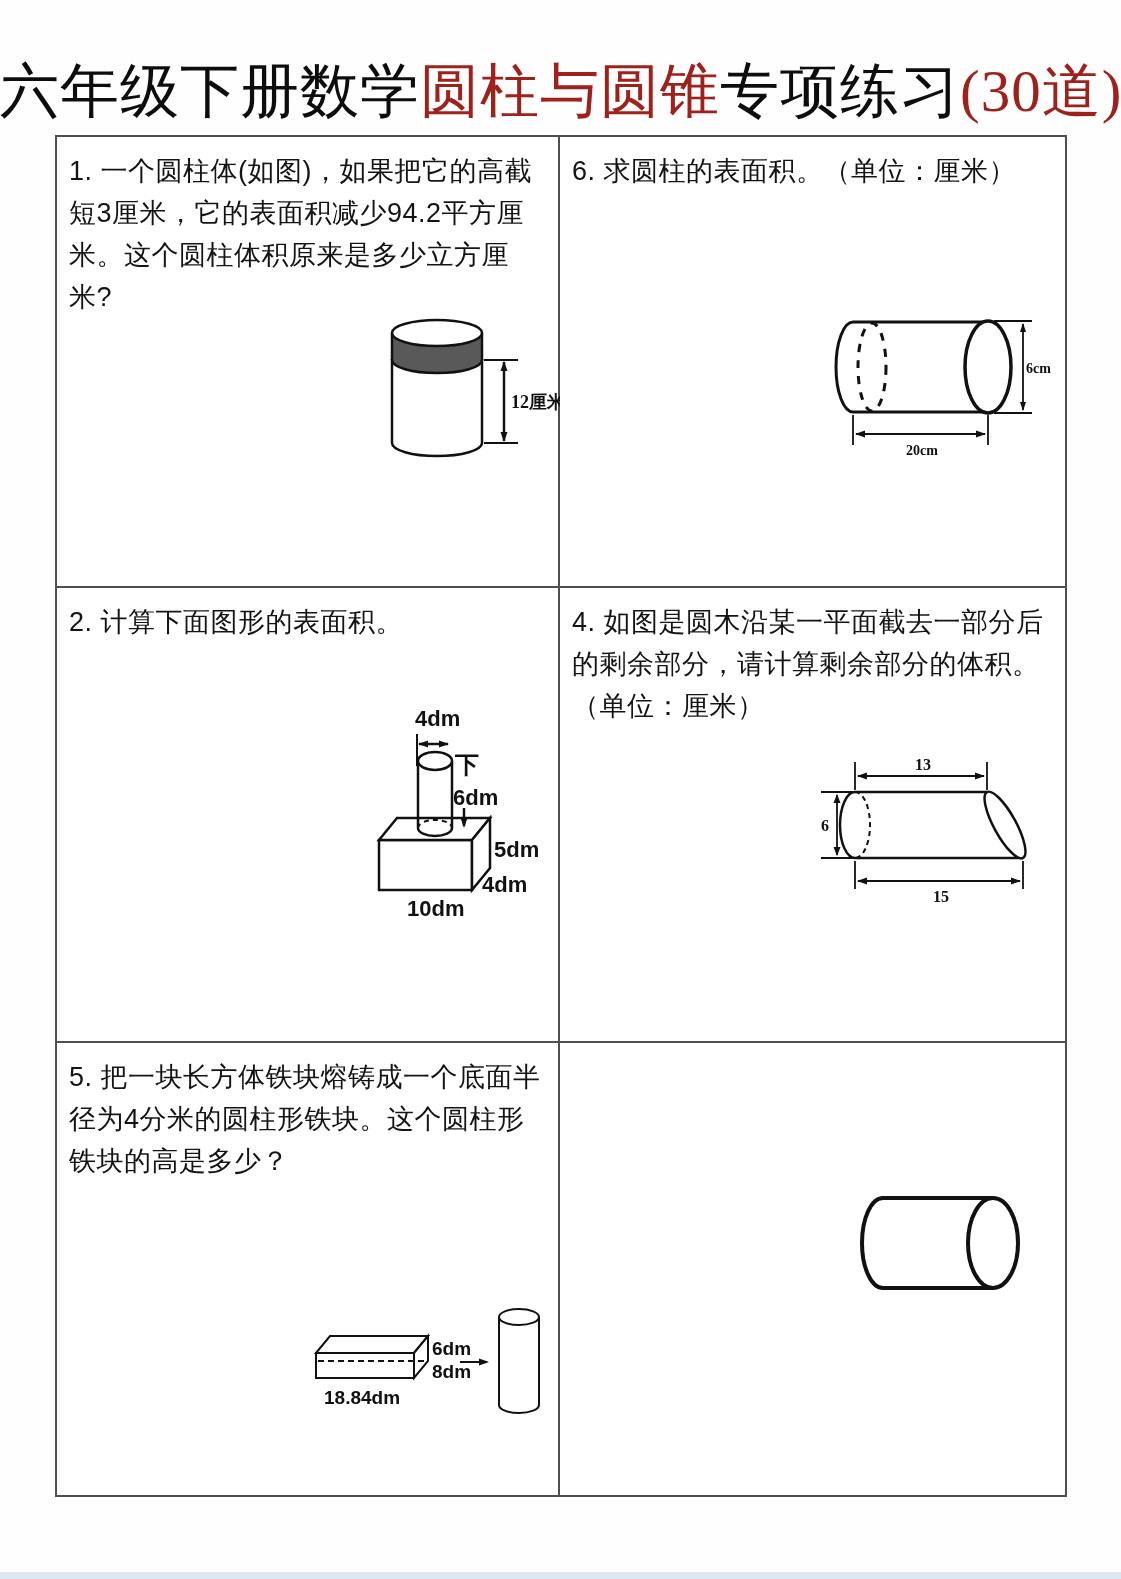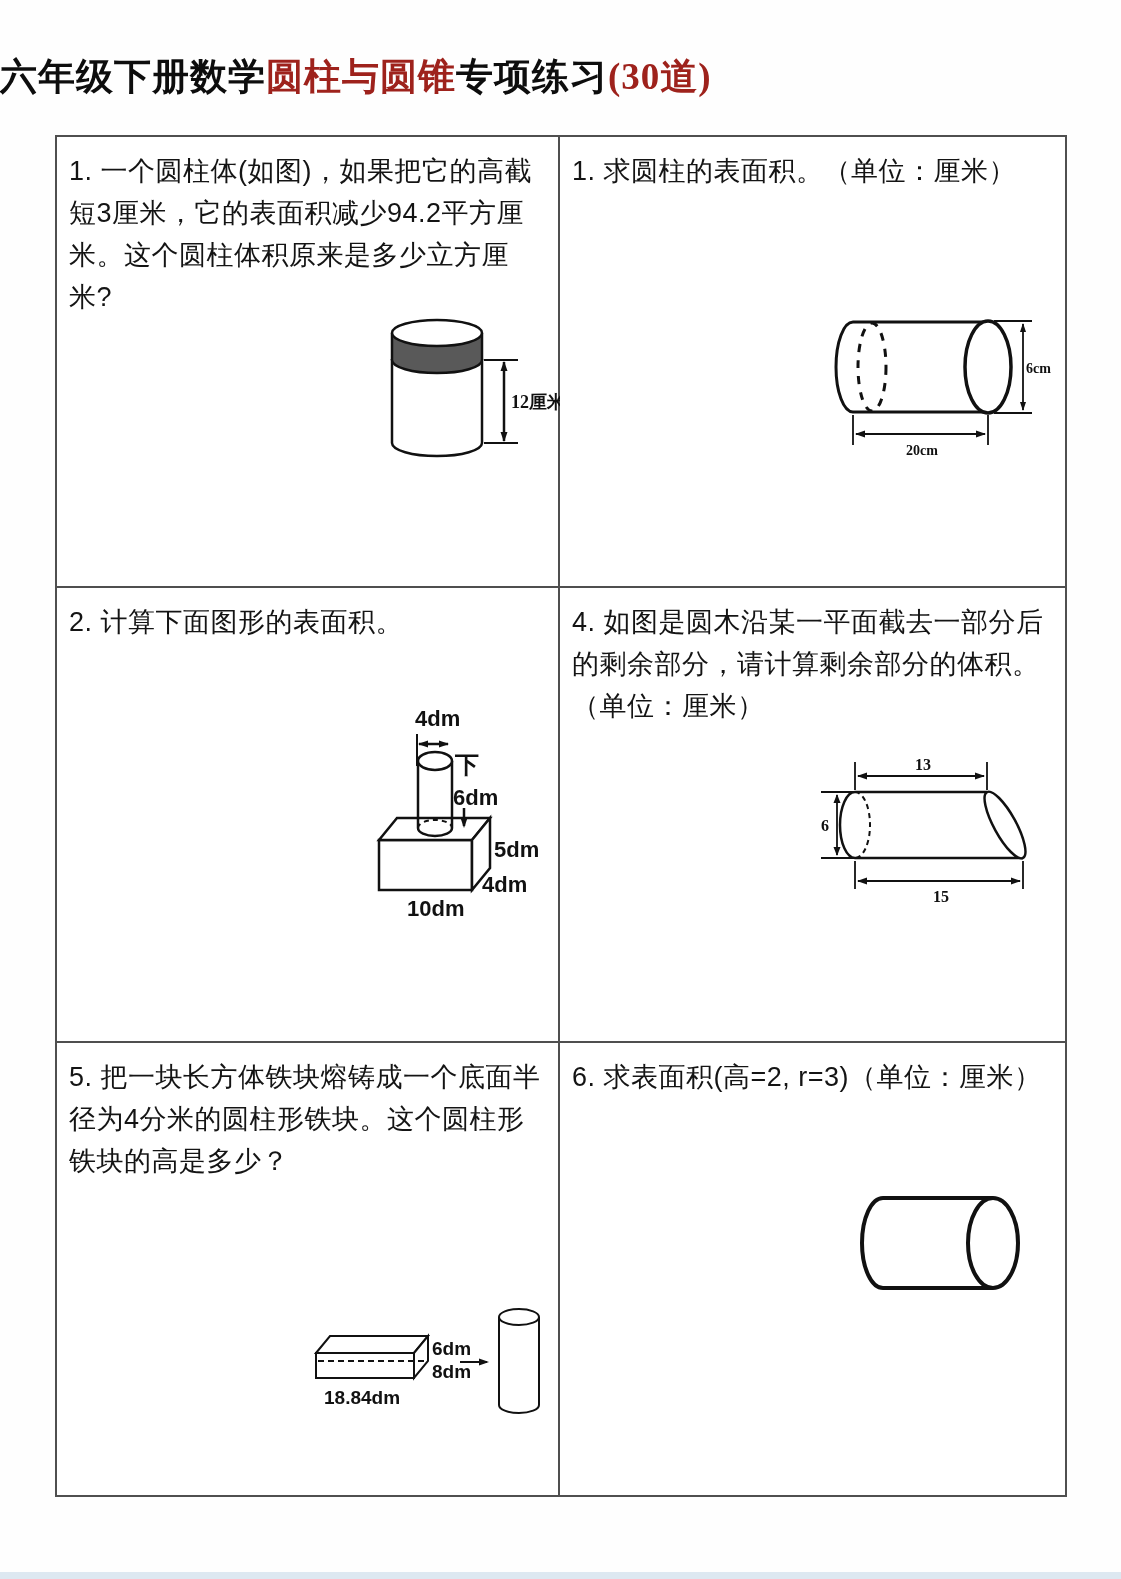--- a/index.html
+++ b/index.html
@@ -1,20 +1,20 @@
 <!DOCTYPE html>
 <html><head>
 <meta charset="utf-8">
 <style>
   html,body{margin:0;padding:0;background:#ffffff;}
   .page{position:relative;width:1121px;height:1579px;background:#fefefe;overflow:hidden;
         font-family:"Liberation Sans","DejaVu Sans",sans-serif;color:#111;}
   .title{position:absolute;top:52px;left:0;width:100%;text-align:left;
          font-family:"Liberation Serif","DejaVu Serif",serif;
-         font-weight:bold;font-size:37px;letter-spacing:1px;color:#0d0d0d;white-space:nowrap;}
+         font-weight:normal;font-size:59px;letter-spacing:1px;color:#0d0d0d;white-space:nowrap;}
   .title .red{color:#9e221c;}
   .sheet{position:absolute;left:55px;top:135px;width:1012px;height:1362px;
          border:2px solid #4f4f4f;box-sizing:border-box;
          display:grid;grid-template-columns:503px 505px;grid-template-rows:451px 455px 452px;}
   .cell{position:relative;box-sizing:border-box;padding:13px 14px 0 12px;background:#fff;}
   .cell.bR{border-right:2px solid #4f4f4f;}
   .cell.bB{border-bottom:2px solid #4f4f4f;}
   .ptext{font-size:27px;line-height:1.56;letter-spacing:0.5px;color:#141414;}
   .dia{position:absolute;}
   svg line,svg path,svg ellipse,svg polygon,svg polyline,svg rect{vector-effect:none;}
@@ -53,21 +53,21 @@
           <line x1="107" y1="134" x2="141" y2="134" stroke="#111" stroke-width="2"></line>
           <line x1="127" y1="53" x2="127" y2="132" stroke="#111" stroke-width="2.5"></line>
           <polygon points="123.5,62 130.5,62 127,52" fill="#111"></polygon>
           <polygon points="123.5,123 130.5,123 127,133" fill="#111"></polygon>
           <text x="134" y="99" font-size="18" class="dlabel-serif">12厘米</text>
         </g>
       </svg>
     </div>
 
     <div class="cell bB">
-      <div class="ptext">1. 求圆柱的表面积。（单位：厘米）</div>
+      <div class="ptext">6. 求圆柱的表面积。（单位：厘米）</div>
       <svg class="dia" style="left:258px;top:160px;" width="245" height="160" viewBox="0 0 245 160">
         <g>
           <line x1="35" y1="25" x2="170" y2="25" stroke="#111" stroke-width="3"></line>
           <line x1="35" y1="115" x2="170" y2="115" stroke="#111" stroke-width="3"></line>
           <path d="M35,25 A17,45 0 0 0 35,115" fill="none" stroke="#111" stroke-width="3"></path>
           <ellipse cx="54" cy="70" rx="14" ry="44" fill="none" stroke="#111" stroke-width="3" stroke-dasharray="8,8"></ellipse>
           <ellipse cx="170" cy="70" rx="23" ry="46" fill="#ffffff" stroke="#111" stroke-width="3.5"></ellipse>
         </g>
         <g>
           <line x1="176" y1="24" x2="214" y2="24" stroke="#111" stroke-width="1.8"></line>
@@ -178,21 +178,20 @@
         <g>
           <line x1="207" y1="26" x2="207" y2="114" stroke="#111" stroke-width="2"></line>
           <line x1="247" y1="26" x2="247" y2="114" stroke="#111" stroke-width="2"></line>
           <path d="M207,114 A20,8 0 0 0 247,114" fill="none" stroke="#111" stroke-width="2"></path>
           <ellipse cx="227" cy="26" rx="20" ry="8" fill="#ffffff" stroke="#111" stroke-width="2"></ellipse>
         </g>
       </svg>
     </div>
 
     <div class="cell">
-      <div class="ptext">6. 求表面积(高=2, r=3)（单位：厘米）</div>
       <svg class="dia" style="left:290px;top:135px;" width="195" height="125" viewBox="0 0 195 125">
         <g>
           <line x1="33" y1="20" x2="143" y2="20" stroke="#111" stroke-width="4"></line>
           <line x1="33" y1="110" x2="143" y2="110" stroke="#111" stroke-width="4"></line>
           <path d="M33,20 A21,45 0 0 0 33,110" fill="none" stroke="#111" stroke-width="4"></path>
           <ellipse cx="143" cy="65" rx="25" ry="45" fill="#ffffff" stroke="#111" stroke-width="4"></ellipse>
         </g>
       </svg>
     </div>
 

